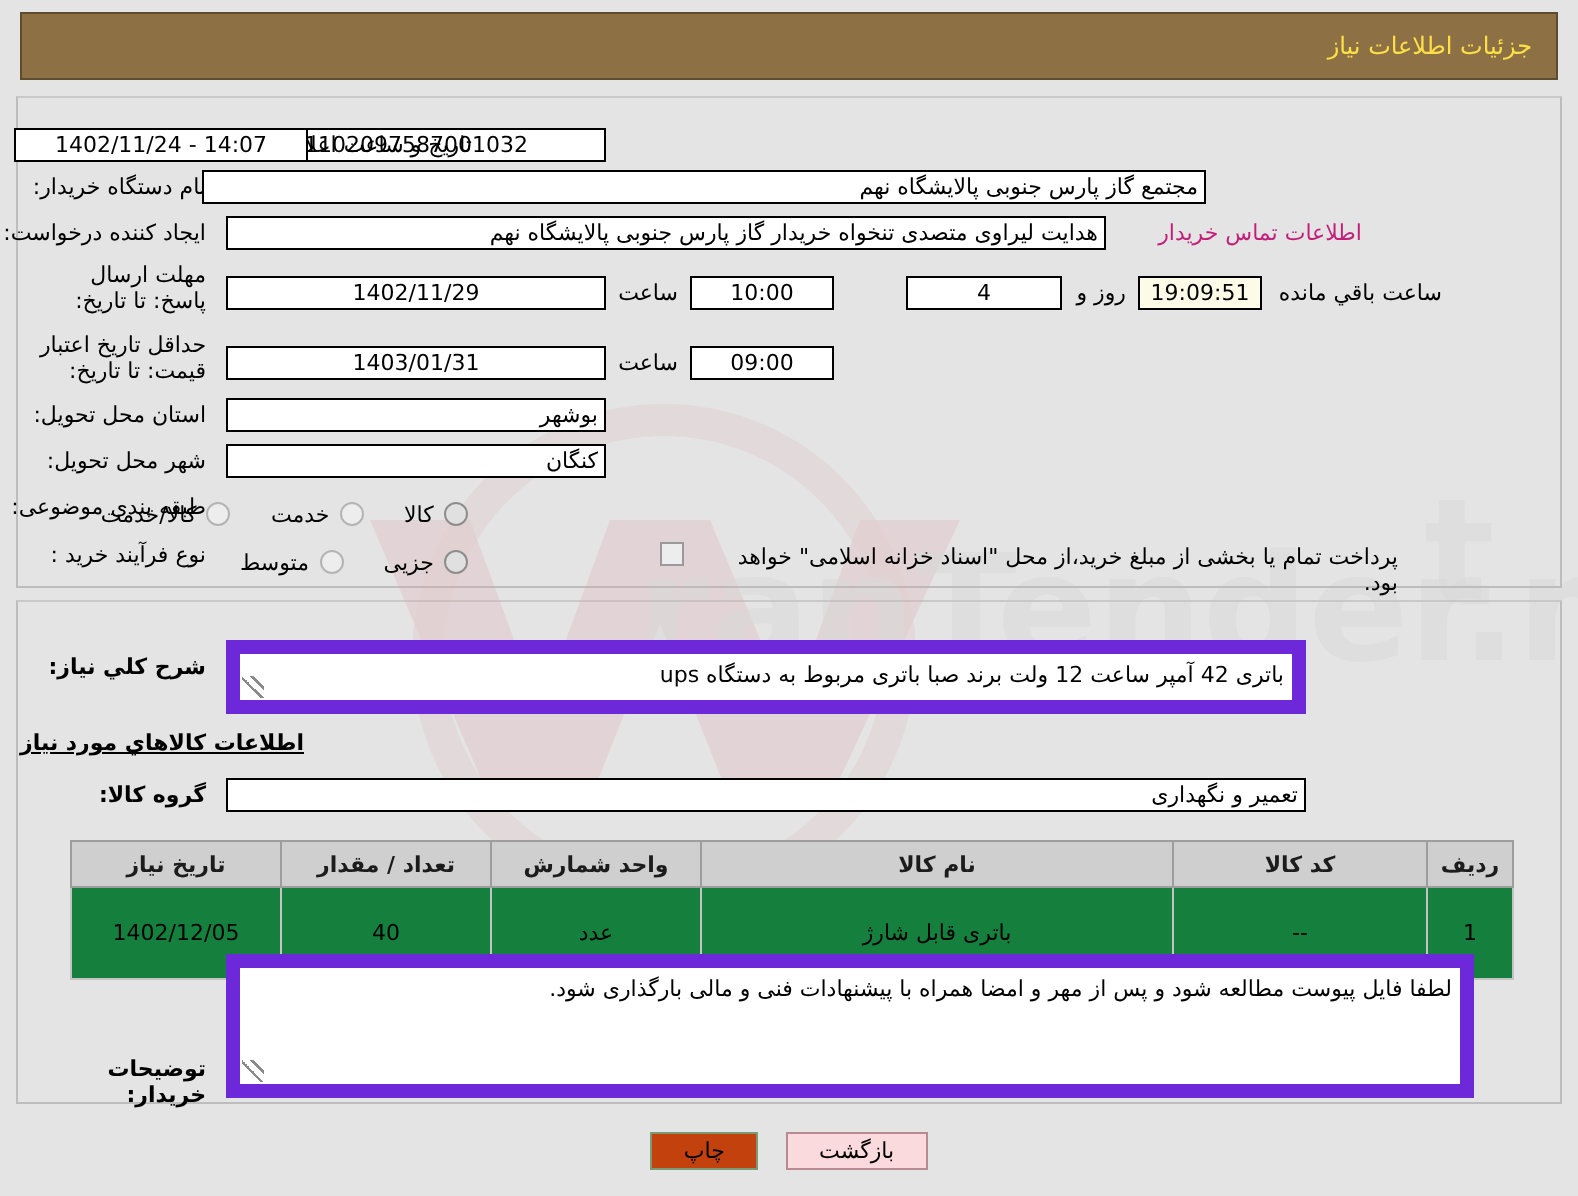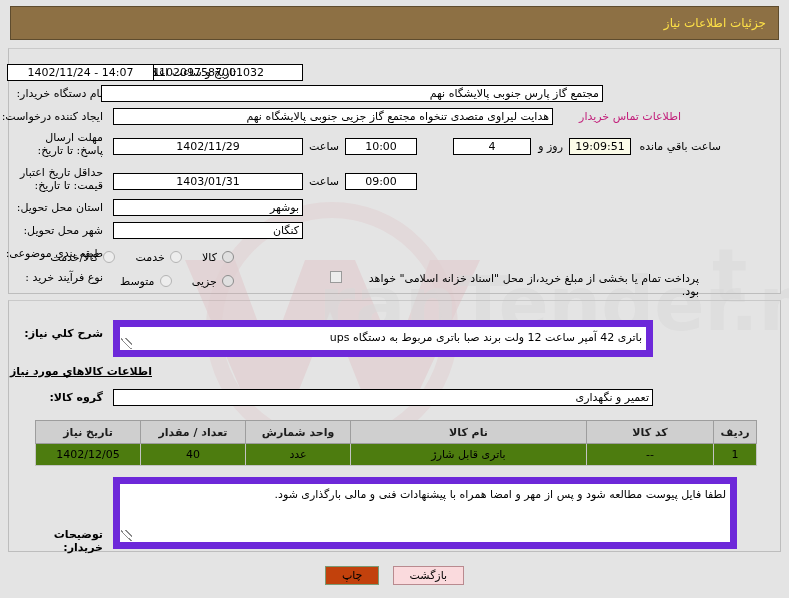--- a/index.html
+++ b/index.html
@@ -174,26 +174,26 @@
     background: #cfcfcf;
     border: 1px solid #9d9d9d;
     color: #1c1c1c;
     font-size: 11px;
     font-weight: bold;
     height: 22px;
     padding: 0 4px;
     text-align: center;
   }
   table.grid td {
-    background: #4d7c0f;
+    background: #15803d;
     border: 1px solid #c3c3c3;
     font-size: 11px;
     color: #000;
     height: 21px;
-    padding: 0 4px;
+    padding: 12px 4px;
     text-align: center;
     margin-top: 40px;
   }
 
   
   .btnbar {
     position: absolute;
     left: 0; right: 0;
     top: 564px;
     text-align: center;
@@ -229,21 +229,21 @@
   </div>
   <div class="fld" style="position:absolute; top:64px; right:486px; width:190px; z-index:6;">1102097587001032</div>
 
   <div class="lbl" style="position:absolute; top:66px; right:553px; z-index:6;">تاریخ و ساعت اعلان عمومی:</div>
   <div class="fld" style="position:absolute; top:64px; right:635px; width:147px; z-index:6;">14:07 - 1402/11/24</div>
 
   <div class="lbl" style="position:absolute; top:87px; right:686px; z-index:6;">نام دستگاه خریدار:</div>
   <div class="fld rtl" style="position:absolute; top:85px; right:186px; width:502px; z-index:6;">مجتمع گاز پارس جنوبی  پالایشگاه نهم</div>
 
   <div class="lbl" style="position:absolute; top:110px; right:686px; z-index:6;">ایجاد کننده درخواست:</div>
-  <div class="fld rtl" style="position:absolute; top:108px; right:236px; width:440px; z-index:6;">هدایت لیراوی متصدی تنخواه مجتمع گاز جزیی جنوبی  پالایشگاه نهم</div>
+  <div class="fld rtl" style="position:absolute; top:108px; right:236px; width:440px; z-index:6;">هدایت لیراوی متصدی تنخواه خریدار گاز پارس جنوبی  پالایشگاه نهم</div>
   <a class="link" style="position:absolute; top:110px; right:108px; z-index:6;">اطلاعات تماس خریدار</a>
 
   <div class="lbl" style="position:absolute; top:131px; right:686px; width:84px; white-space:normal; z-index:6;">مهلت ارسال پاسخ: تا تاریخ:</div>
   <div class="fld" style="position:absolute; top:138px; right:486px; width:190px; z-index:6;">1402/11/29</div>
   <div class="plain" style="position:absolute; top:140px; right:450px; z-index:6;">ساعت</div>
   <div class="fld" style="position:absolute; top:138px; right:372px; width:72px; z-index:6;">10:00</div>
   <div class="fld" style="position:absolute; top:138px; right:258px; width:78px; z-index:6;">4</div>
   <div class="plain" style="position:absolute; top:140px; right:226px; z-index:6;">روز و</div>
   <div class="fld timer" style="position:absolute; top:138px; right:158px; width:62px; z-index:6;">19:09:51</div>
   <div class="plain" style="position:absolute; top:140px; right:68px; z-index:6;">ساعت باقي مانده</div>

